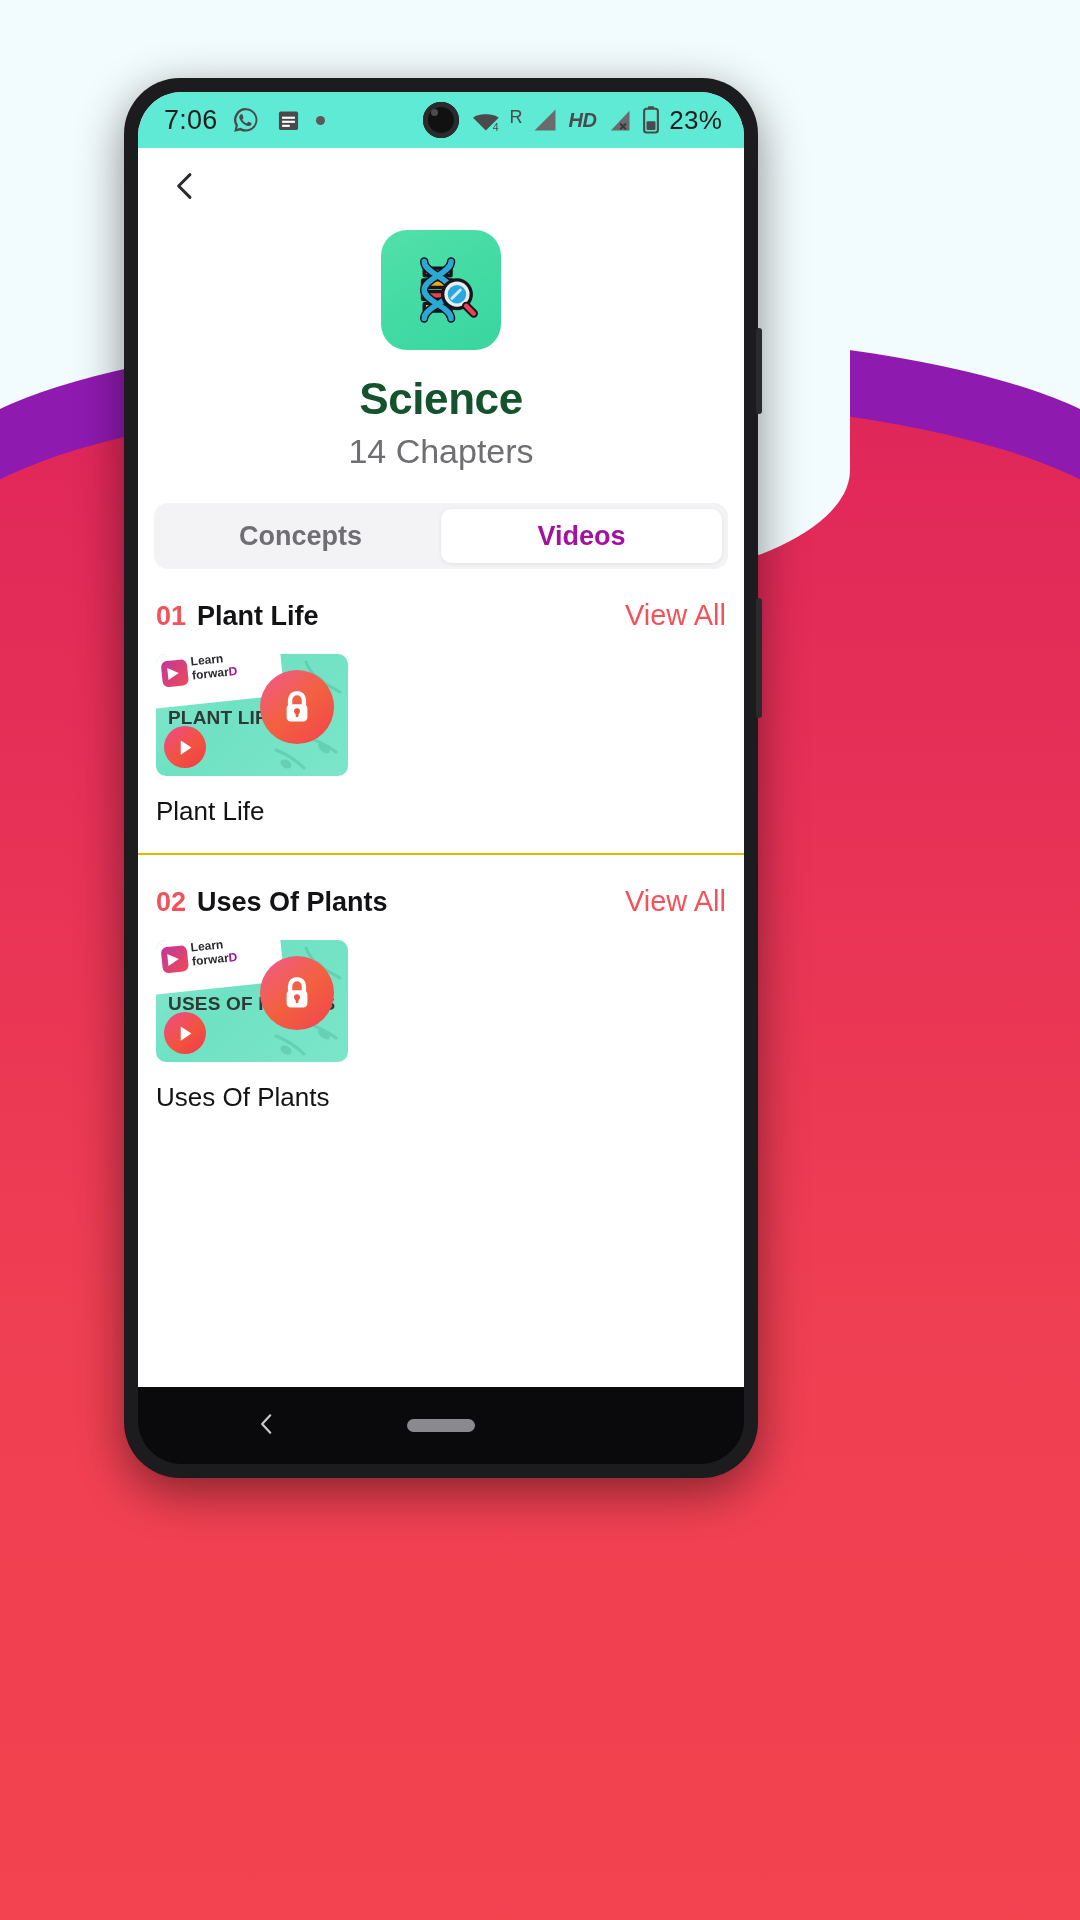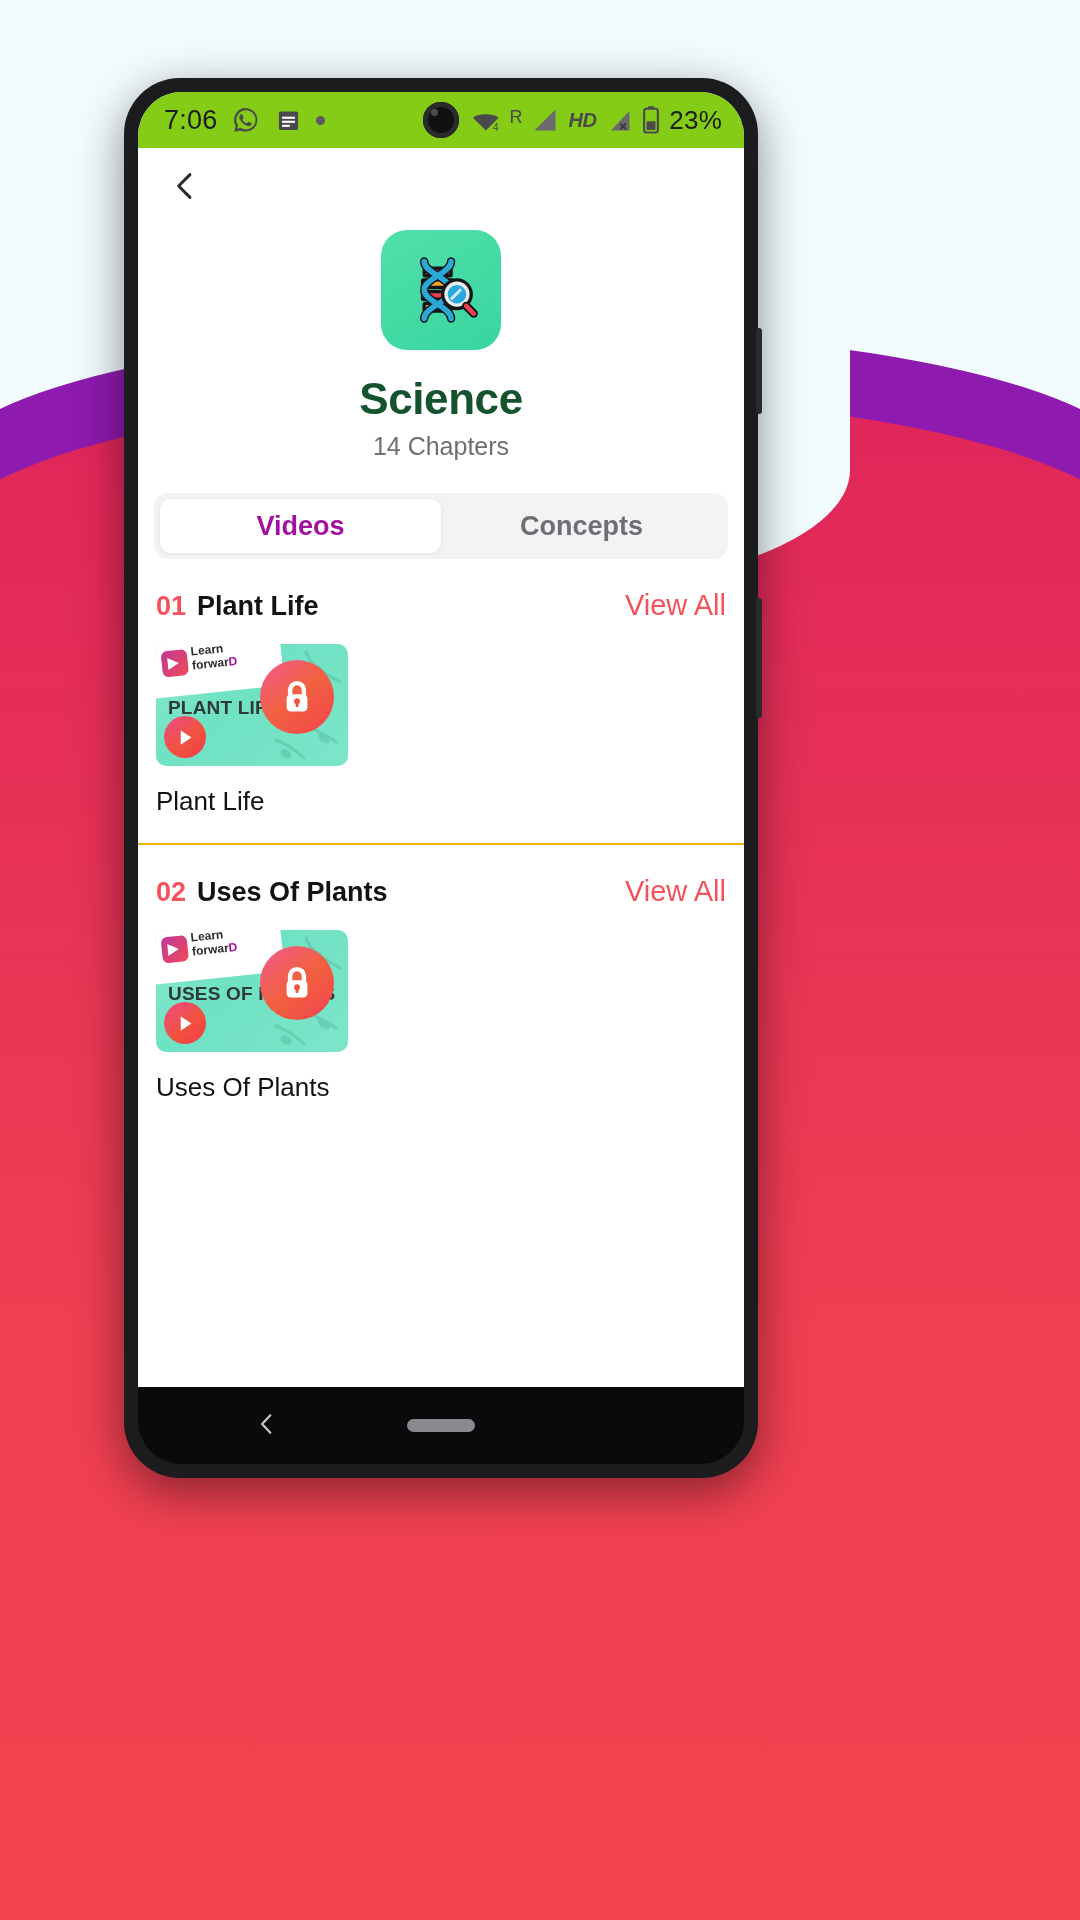--- a/index.html
+++ b/index.html
@@ -87,21 +87,21 @@
     overflow: hidden;
   }
 
   
   #statusbar {
     height: 56px;
     display: flex;
     align-items: center;
     padding: 0 22px 0 26px;
     position: relative;
-    background: #84cc16;
+    background: #5eead4;
   }
   .sb-time {
     font-size: 27px;
     color: #1d1d1f;
     font-weight: 400;
     letter-spacing: .2px;
   }
   .sb-left { display: flex; align-items: center; gap: 14px; }
   .sb-right {
     margin-left: auto;
@@ -174,21 +174,21 @@
   }
   .subject-title {
     margin-top: 24px;
     font-size: 44px;
     font-weight: bold;
     color: #14532d;
     letter-spacing: -.4px;
   }
   .subject-sub {
     margin-top: 8px;
-    font-size: 25px;
+    font-size: 34px;
     color: #6e6e73;
   }
 
   
   #tabs {
     margin: 32px 16px 0 16px;
     height: 66px;
     background: #f3f3f6;
     border-radius: 14px;
     display: flex;
@@ -459,22 +459,22 @@
             <path d="M63 60l10-10" stroke="#cfe9f7" stroke-width="3.5" stroke-linecap="round"></path>
             <path d="M80 69l9 9" stroke="#15161a" stroke-width="10" stroke-linecap="round"></path>
             <path d="M80 69l9 9" stroke="#ef3f52" stroke-width="5.5" stroke-linecap="round"></path>
           </svg>
         </div>
         <div class="subject-title">Science</div>
         <div class="subject-sub">14 Chapters</div>
       </div>
 
       <div id="tabs">
+        <div class="tab">Concepts</div>
         <div class="tab active">Videos</div>
-        <div class="tab">Concepts</div>
       </div>
 
       <div class="section">
         <div class="sec-head">
           <span class="sec-num">01</span>
           <span class="sec-title">Plant Life</span>
           <span class="view-all">View All</span>
         </div>
 
         <div class="video-card">

